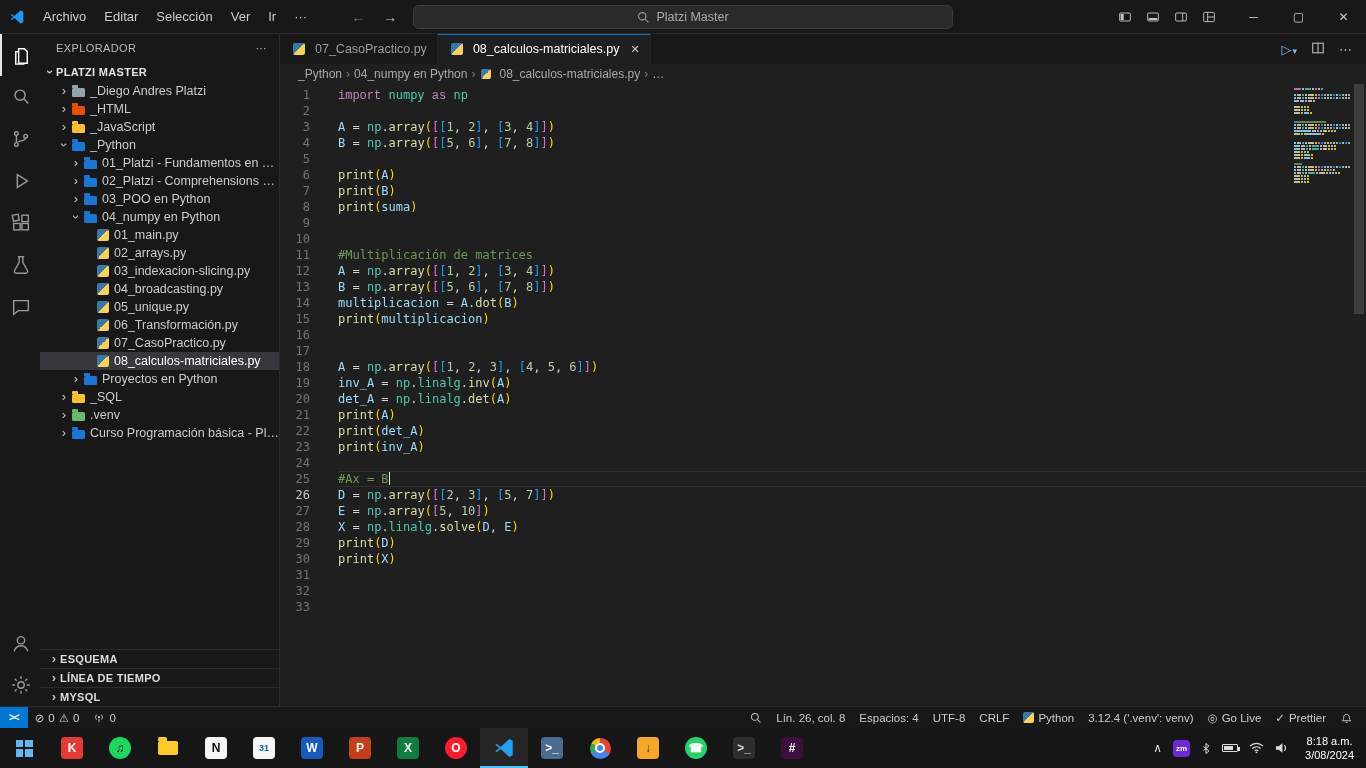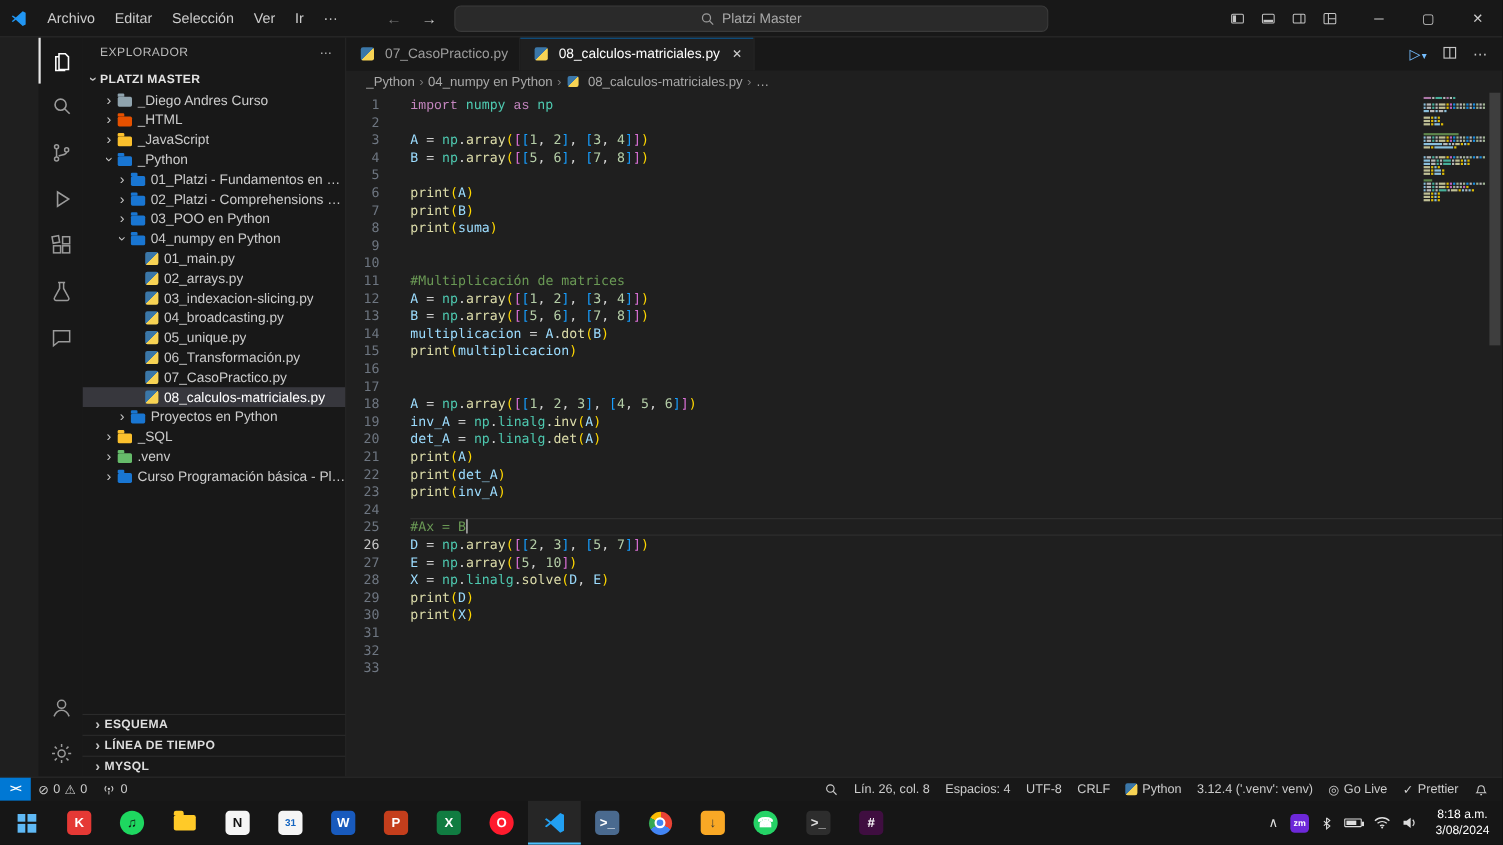--- a/index.html
+++ b/index.html
@@ -16,21 +16,21 @@
   .nav-arrow.dim { color:#7a7a7a; margin-left:26px; }
   .command-center { position:absolute; left:50%; transform:translateX(-50%); top:5px; width:540px; height:24px;
     background:#2a2a2a; border:1px solid #3a3a3a; border-radius:6px; display:flex; align-items:center; justify-content:center;
     gap:6px; color:#aaaaaa; font-size:12.5px; }
   .tb-right { margin-left:auto; display:flex; align-items:center; height:100%; }
   .layout-btn { width:28px; height:34px; display:flex; align-items:center; justify-content:center; color:#c5c5c5; }
   .win-controls { display:flex; height:100%; margin-left:8px; }
   .win-btn { width:45px; height:100%; display:flex; align-items:center; justify-content:center; font-size:12px; color:#cccccc; }
 
   
-  .workbench { flex:1; display:flex; min-height:0;padding-left:35px; }
+  .workbench { flex:1; display:flex; min-height:0; }
 
   
   .activitybar { width:40px; background:#181818; display:flex; flex-direction:column; align-items:stretch; flex:none; }
   .act-item { height:42px; display:flex; align-items:center; justify-content:center; color:#9a9a9a; border-left:2px solid transparent; }
   .act-item.active { color:#ffffff; border-left:2px solid #e7e7e7; }
   .act-bottom { margin-top:auto; }
 
   
   .sidebar { width:240px; background:#181818; border-right:1px solid #2b2b2b; display:flex; flex-direction:column; flex:none; min-height:0; }
   .sb-header { height:28px; display:flex; align-items:center; justify-content:space-between; padding:0 12px 0 16px; font-size:11px; color:#bbbbbb; letter-spacing:0.4px; flex:none; }
@@ -247,21 +247,21 @@
         <span>⋯</span>
       </div>
       <div class="sb-root">
         <span class="chev open">›</span>
         <span>PLATZI MASTER</span>
       </div>
       <div class="file-tree">
           <div class="tree-row" style="padding-left: 18px;">
             <span class="chev">›</span>
             <span class="f-icon" style="background: rgb(144, 164, 174);"></span>
-            <span class="tree-label">_Diego Andres Curso</span>
+            <span class="tree-label">_Diego Andres Platzi</span>
           </div>
           <div class="tree-row" style="padding-left: 18px;">
             <span class="chev">›</span>
             <span class="f-icon" style="background: rgb(230, 81, 0);"></span>
             <span class="tree-label">_HTML</span>
           </div>
           <div class="tree-row" style="padding-left: 18px;">
             <span class="chev">›</span>
             <span class="f-icon" style="background: rgb(251, 192, 45);"></span>
             <span class="tree-label">_JavaScript</span>

